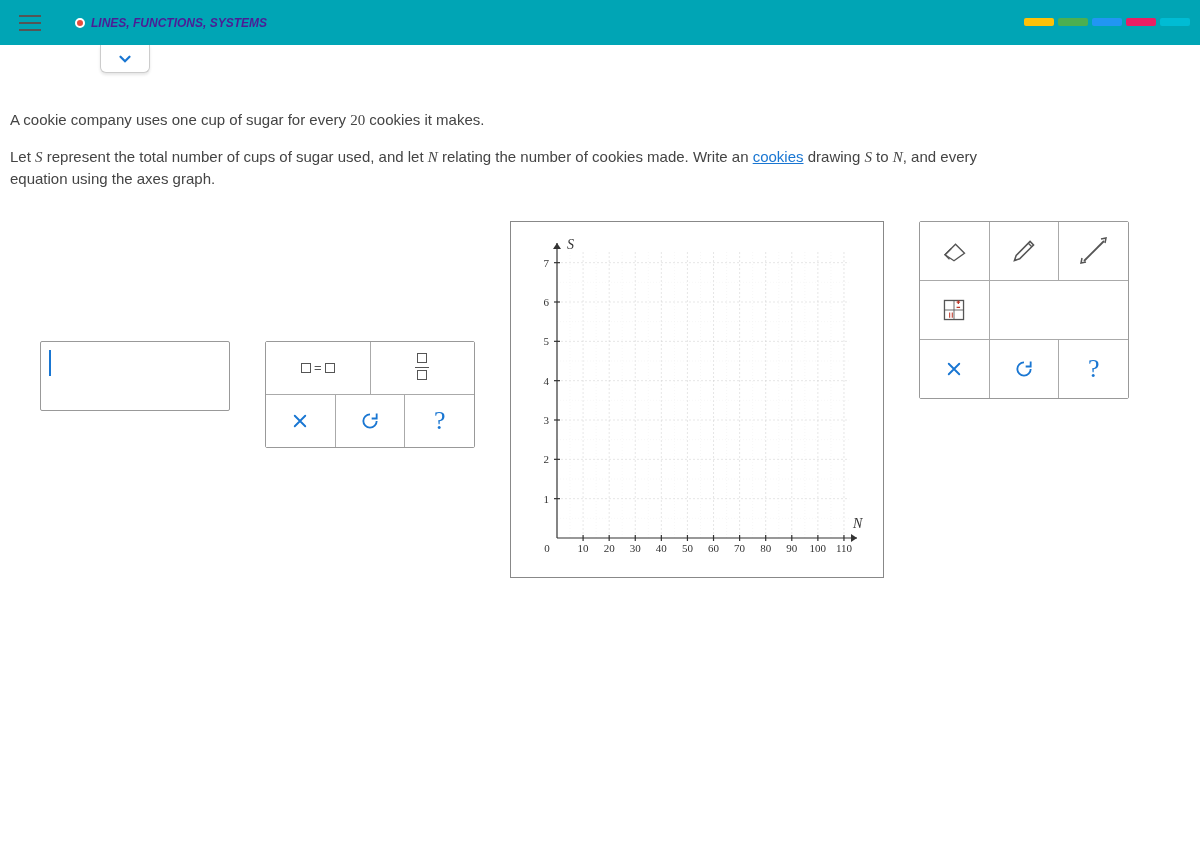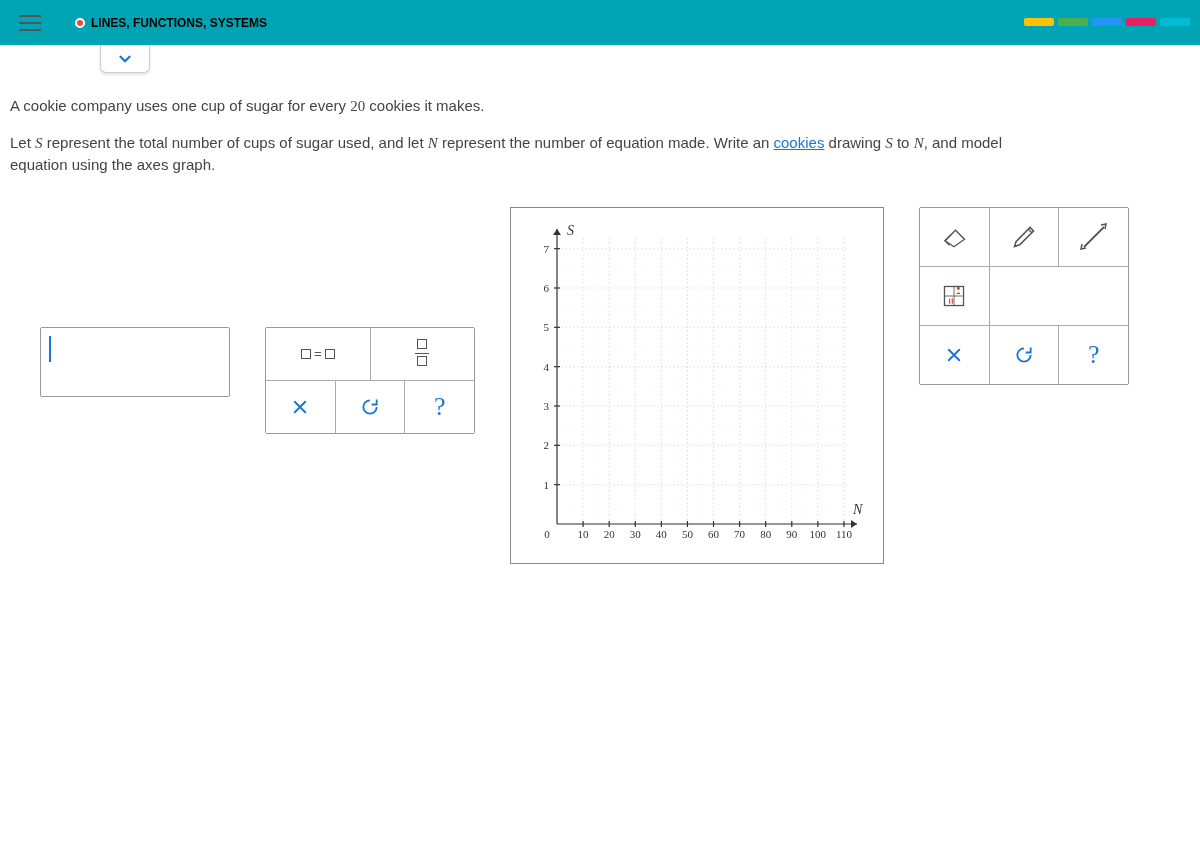--- a/index.html
+++ b/index.html
@@ -30,21 +30,21 @@
   align-items: center;
   gap: 5px;
   cursor: pointer;
   margin-right: 25px;
 }
 .hamburger span {
   width: 22px;
   height: 2px;
   background: #555;
 }
-.header-text { flex: 1; color: #000000; }
+.header-text { flex: 1; color: #4c1d95; font-style: italic; }
 .header-breadcrumb {
   font-size: 12px;
   font-weight: bold;
   display: flex;
   align-items: center;
   gap: 6px;
 }
 .rec-dot {
   width: 10px; height: 10px; border: 2px solid #fff; border-radius: 50%;
   background: #e74c3c;
@@ -78,21 +78,21 @@
   border-radius: 0 0 6px 6px;
   display: flex;
   align-items: center;
   justify-content: center;
   box-shadow: 0 2px 3px rgba(0,0,0,0.1);
   cursor: pointer;
 }
 .expand-tab svg { width: 18px; height: 18px; }
 
 .content {
-  padding: 50px 10px 10px 10px;
+  padding: 64px 10px 10px 10px;
   color: #444;
 }
 .problem-text { margin-bottom: 14px; line-height: 1.5; }
 .problem-text .math-var { font-style: italic; font-family: 'Times New Roman', serif; }
 .problem-text .num { font-family: 'Times New Roman', serif; }
 .eq-link { color: #1976d2; text-decoration: underline; cursor: pointer; }
 
 .work-area {
   display: flex;
   align-items: flex-start;
@@ -211,21 +211,21 @@
   <svg viewBox="0 0 24 24">
       <path d="M6 9l6 6 6-6" fill="none" stroke="#1976d2" stroke-width="3" stroke-linecap="round"></path>
     </svg>
 </div>
 
 <div class="content">
   <p class="problem-text">
     <span>A cookie company uses one cup of sugar for every </span><span class="num">20</span><span> cookies it makes.</span>
   </p>
   <p class="problem-text">
-    <span>Let </span><span class="math-var">S</span><span> represent the total number of cups of sugar used, and let </span><span class="math-var">N</span><span> represent the number of equation made. Write an </span><a class="eq-link">cookies</a><span> drawing </span><span class="math-var">S</span><span> to </span><span class="math-var">N</span><span>, and model</span><br>
+    <span>Let </span><span class="math-var">S</span><span> represent the total number of cups of sugar used, and let </span><span class="math-var">N</span><span> relating the number of cookies made. Write an </span><a class="eq-link">cookies</a><span> drawing </span><span class="math-var">S</span><span> to </span><span class="math-var">N</span><span>, and every</span><br>
     <span>equation using the axes graph.</span>
   </p>
 
   <div class="work-area">
 
     <div class="answer-box">
       <span class="cursor-blink"></span>
     </div>
 
     <div class="keypad">

